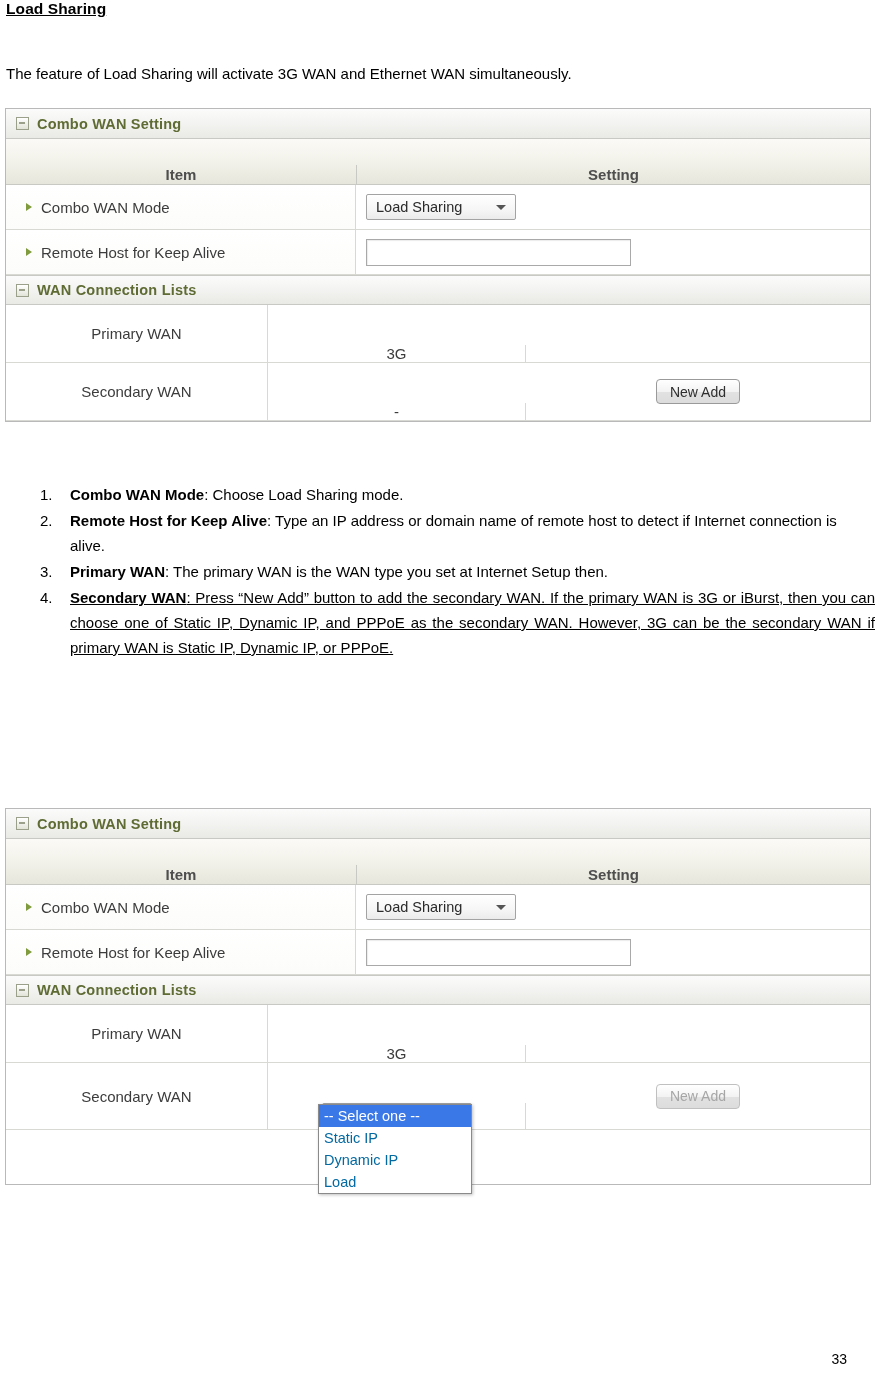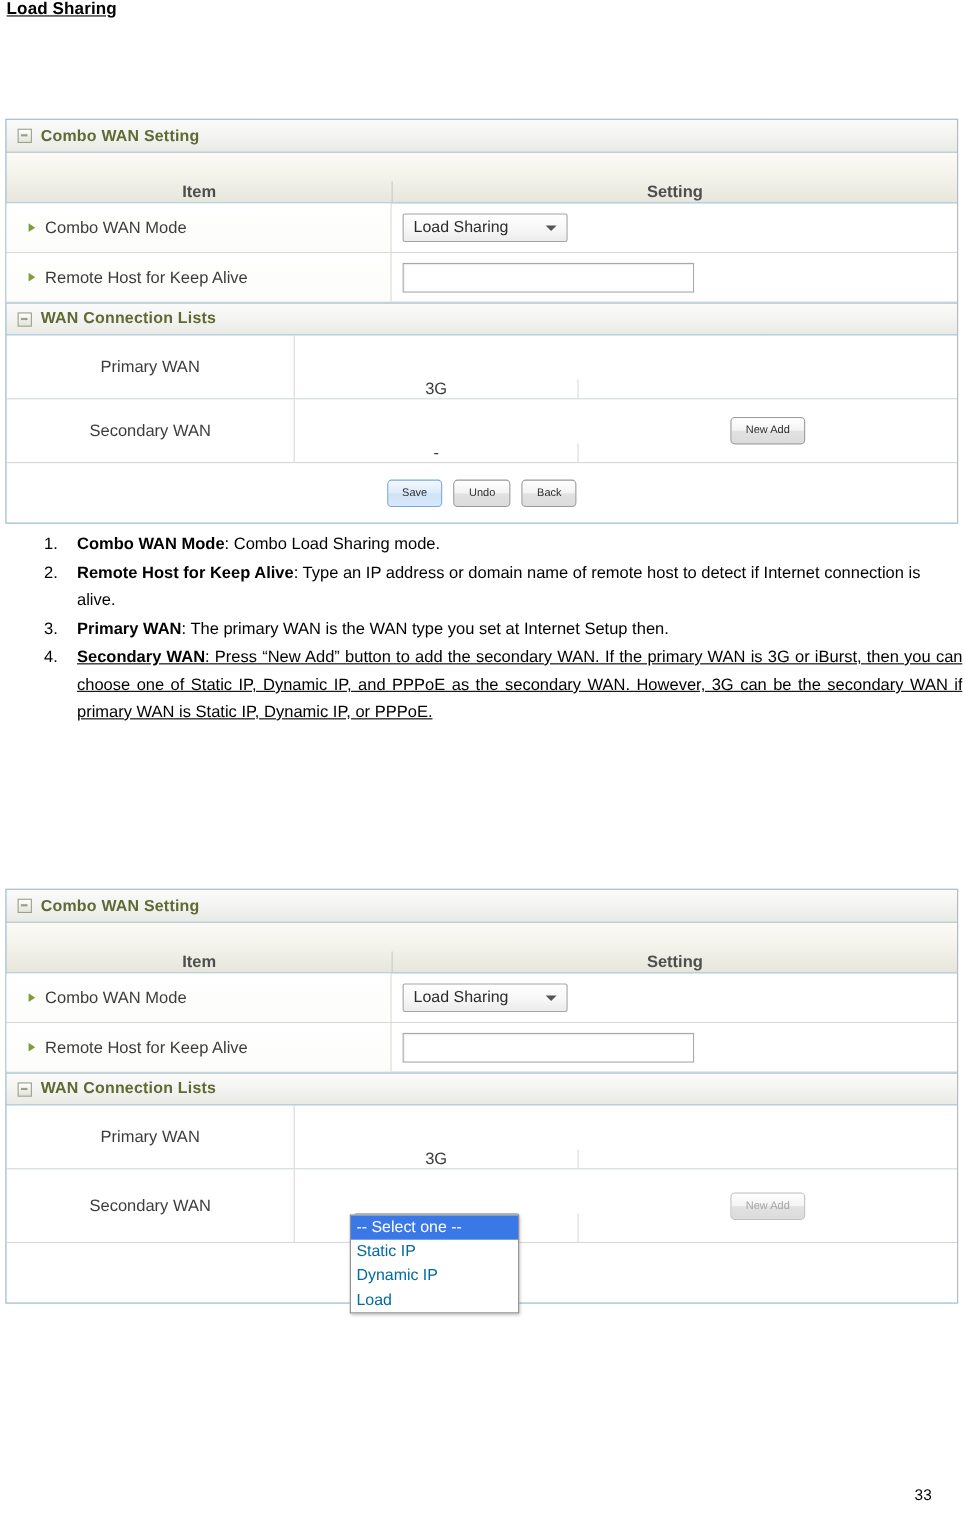--- a/index.html
+++ b/index.html
@@ -37,21 +37,21 @@
     top: 65px;
     font-size: 15px;
   }
 
   
   .panel {
     position: absolute;
     left: 5px;
     width: 866px;
     border: 1px solid #b9b9b9;
-    background: #7dd3fc;
+    background: #b91c1c;
     box-sizing: border-box;
   }
   .panel-1 { top: 108px; }
   .panel-2 { top: 808px; }
 
   .bar {
     height: 30px;
     background: linear-gradient(to bottom, #fbfbfb 0%, #f3f3f1 50%, #e9e9e5 100%);
     border-bottom: 1px solid #c8c8c4;
     display: flex;
@@ -210,21 +210,21 @@
 
   .btn {
     display: inline-flex;
     align-items: center;
     justify-content: center;
     height: 25px;
     padding: 0 13px;
     border: 1px solid #9a9a9a;
     border-radius: 4px;
     background: linear-gradient(to bottom,#ffffff 0%, #f3f3f3 50%, #e2e2e2 51%, #dcdcdc 100%);
-    font-size: 10px;
+    font-size: 14px;
     color: #2e2e2e;
     box-sizing: border-box;
   }
   .btn.disabled { color: #a6a6a6; border-color: #c0c0c0; }
   .btn.primary {
     border-color: #7ba7d7;
     background: linear-gradient(to bottom,#f4f9ff 0%, #dceaf9 50%, #cfe2f6 51%, #d6e8fb 100%);
   }
 
   .footer-row {
@@ -289,20 +289,21 @@
     font-size: 14px;
     color: #000;
   }
 </style>
 </head>
 <body>
 
 <div class="page">
 
   <div class="heading">Load Sharing</div>
+  <div class="intro">The feature of Load Sharing will activate 3G WAN and Ethernet WAN simultaneously.</div>
 
   <div class="panel panel-1">
 
     <div class="bar">
       <span class="sq"></span>
       <span class="btitle">Combo WAN Setting</span>
     </div>
 
     <div class="hdr-row">
       <div class="hdr-cell hdr-item">Item</div>
@@ -344,31 +345,26 @@
     </div>
 
     <div class="wrow">
       <div class="wcell c1">Secondary WAN</div>
       <div class="wcell c2">-</div>
       <div class="wcell c3">
         <span class="btn">New Add</span>
       </div>
     </div>
 
-    <div class="footer-row">
-      <span class="btn primary">Save</span>
-      <span class="btn">Undo</span>
-      <span class="btn">Back</span>
-    </div>
   </div>
 
   <div class="list">
     <div class="li">
       <span class="num">1.</span>
-      <span class="txt"><span class="b">Combo WAN Mode</span><span>: Combo Load Sharing mode.</span></span>
+      <span class="txt"><span class="b">Combo WAN Mode</span><span>: Choose Load Sharing mode.</span></span>
     </div>
     <div class="li">
       <span class="num">2.</span>
       <span class="txt"><span class="b">Remote Host for Keep Alive</span><span>: Type an IP address or domain name of remote host to detect if Internet connection is alive.</span></span>
     </div>
     <div class="li">
       <span class="num">3.</span>
       <span class="txt"><span class="b">Primary WAN</span><span>: The primary WAN is the WAN type you set at Internet Setup then.</span></span>
     </div>
     <div class="li">

